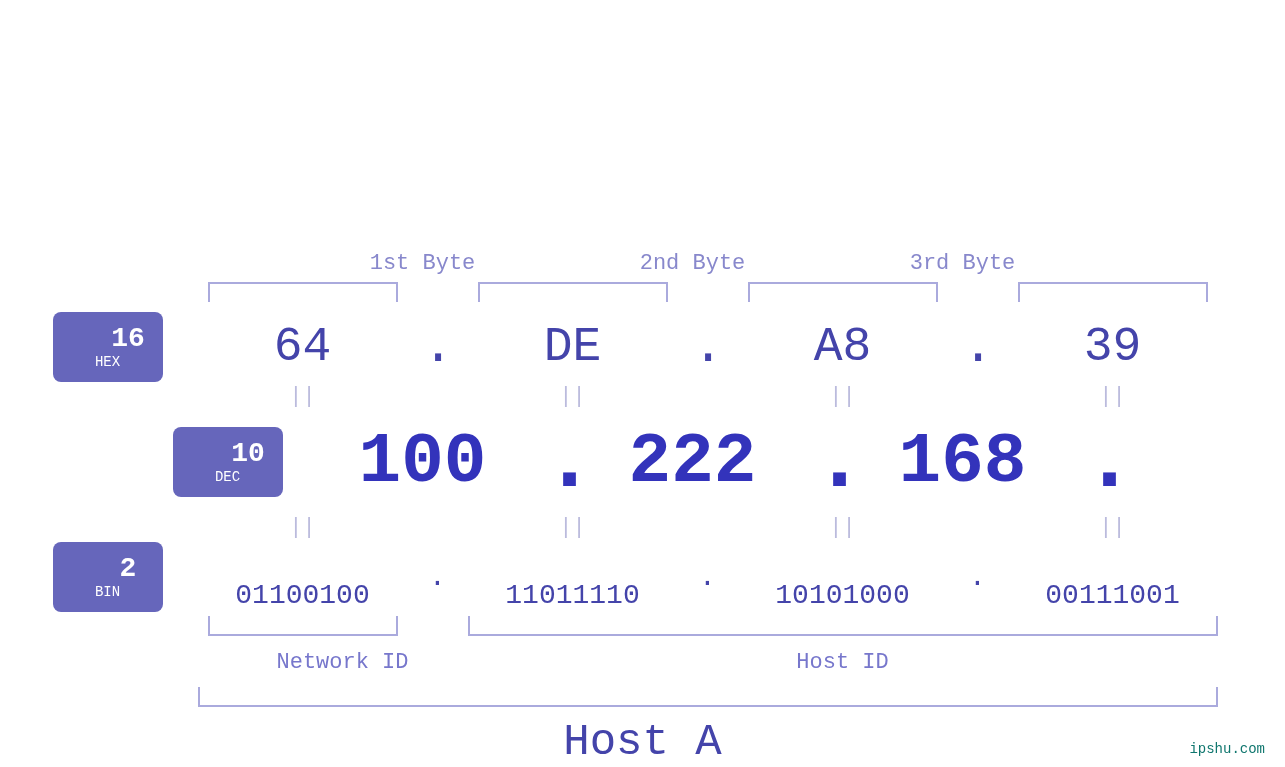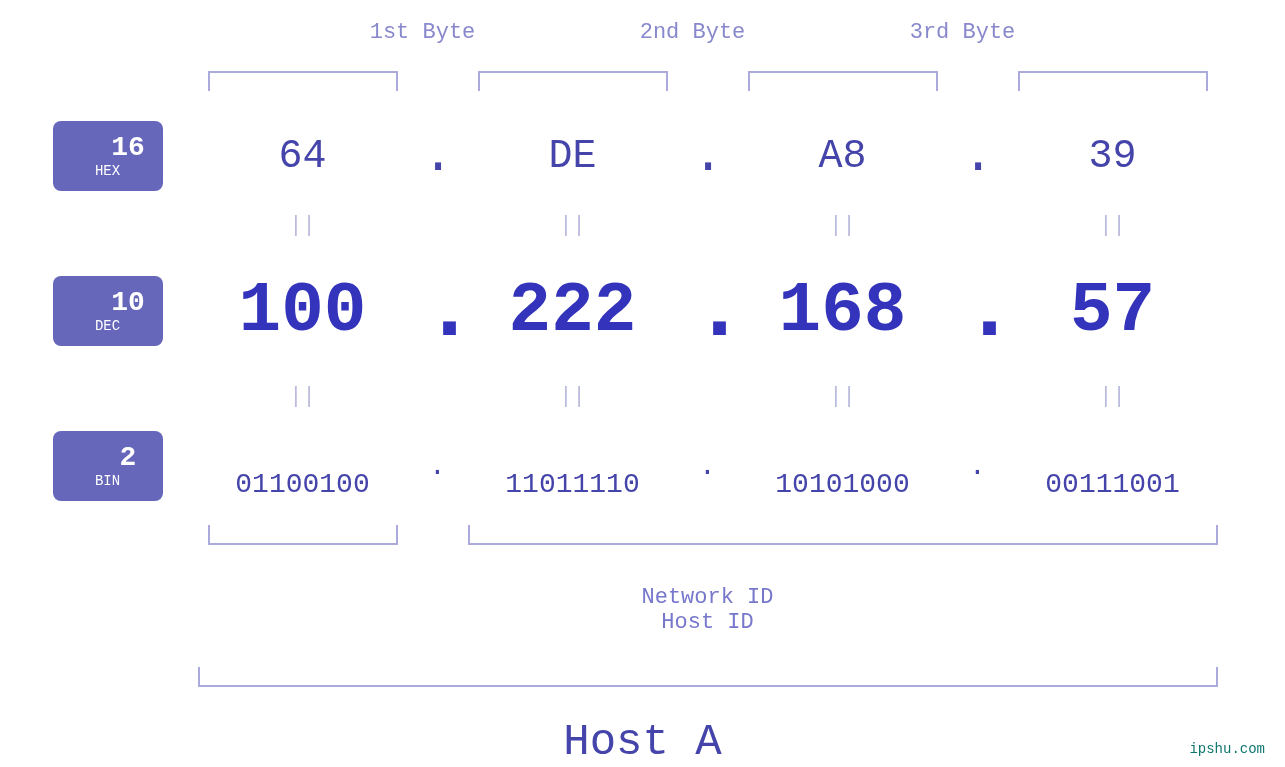--- a/index.html
+++ b/index.html
@@ -12,21 +12,21 @@
       overflow: hidden;
       position: relative;
     }
 
     .main-container {
       width: 1285px;
       height: 767px;
       display: flex;
       flex-direction: column;
       align-items: center;
-      justify-content: space-between;
+      justify-content: flex-end;
       padding-top: 20px;
       position: relative;
     }
 
     
     .header-row {
       display: flex;
       align-items: center;
       margin-bottom: 6px;
       padding-left: 130px;
@@ -105,21 +105,21 @@
     }
 
     .byte-value {
       width: 240px;
       text-align: center;
       color: #4444aa;
       font-family: 'Courier New', Courier, monospace;
     }
 
     .byte-value.hex {
-      font-size: 40px;
+      font-size: 48px;
     }
 
     .byte-value.dec {
       font-size: 71px;
       font-weight: bold;
       color: #3333bb;
     }
 
     .byte-value.bin {
       font-size: 28px;
@@ -240,21 +240,20 @@
       <span class="base-number">10</span>
       <span class="base-text">DEC</span>
     </div>
     <div class="byte-cells">
       <div class="byte-value dec">100</div>
       <div class="dot dec">.</div>
       <div class="byte-value dec">222</div>
       <div class="dot dec">.</div>
       <div class="byte-value dec">168</div>
       <div class="dot dec">.</div>
-      <div class="byte-value dec">57</div>
     </div>
   </div>
 
   <div class="equals-row">
     <div class="equals-cell">||</div>
     <div style="width:30px"></div>
     <div class="equals-cell">||</div>
     <div style="width:30px"></div>
     <div class="equals-cell">||</div>
     <div style="width:30px"></div>
@@ -283,21 +282,21 @@
       <div style="width:190px; height:20px; border-bottom:2px solid #aaaadd; border-left:2px solid #aaaadd; border-right:2px solid #aaaadd;"></div>
     </div>
 
     <div style="width:30px;"></div>
 
     <div style="width:780px; display:flex; justify-content:center;">
       <div style="width:750px; height:20px; border-bottom:2px solid #aaaadd; border-left:2px solid #aaaadd; border-right:2px solid #aaaadd;"></div>
     </div>
   </div>
 
-  <div style="display:flex; align-items:center; padding-left:130px; margin-top:20px;flex-direction:column;">
+  <div style="display:flex; align-items:center; padding-left:130px; margin-top:14px;">
     <div style="width:270px; text-align:center; color:#7777cc; font-size:22px; font-family:'Courier New',Courier,monospace;">Network ID</div>
     <div style="width:730px; text-align:center; color:#7777cc; font-size:22px; font-family:'Courier New',Courier,monospace;">Host ID</div>
   </div>
 
   <div style="width:1020px; margin-left:130px; margin-top:12px; border-bottom:2px solid #aaaadd; border-left:2px solid #aaaadd; border-right:2px solid #aaaadd; height:20px;"></div>
 
   <div class="class-label-row">
     <div class="class-label">Host A</div>
   </div>
 

